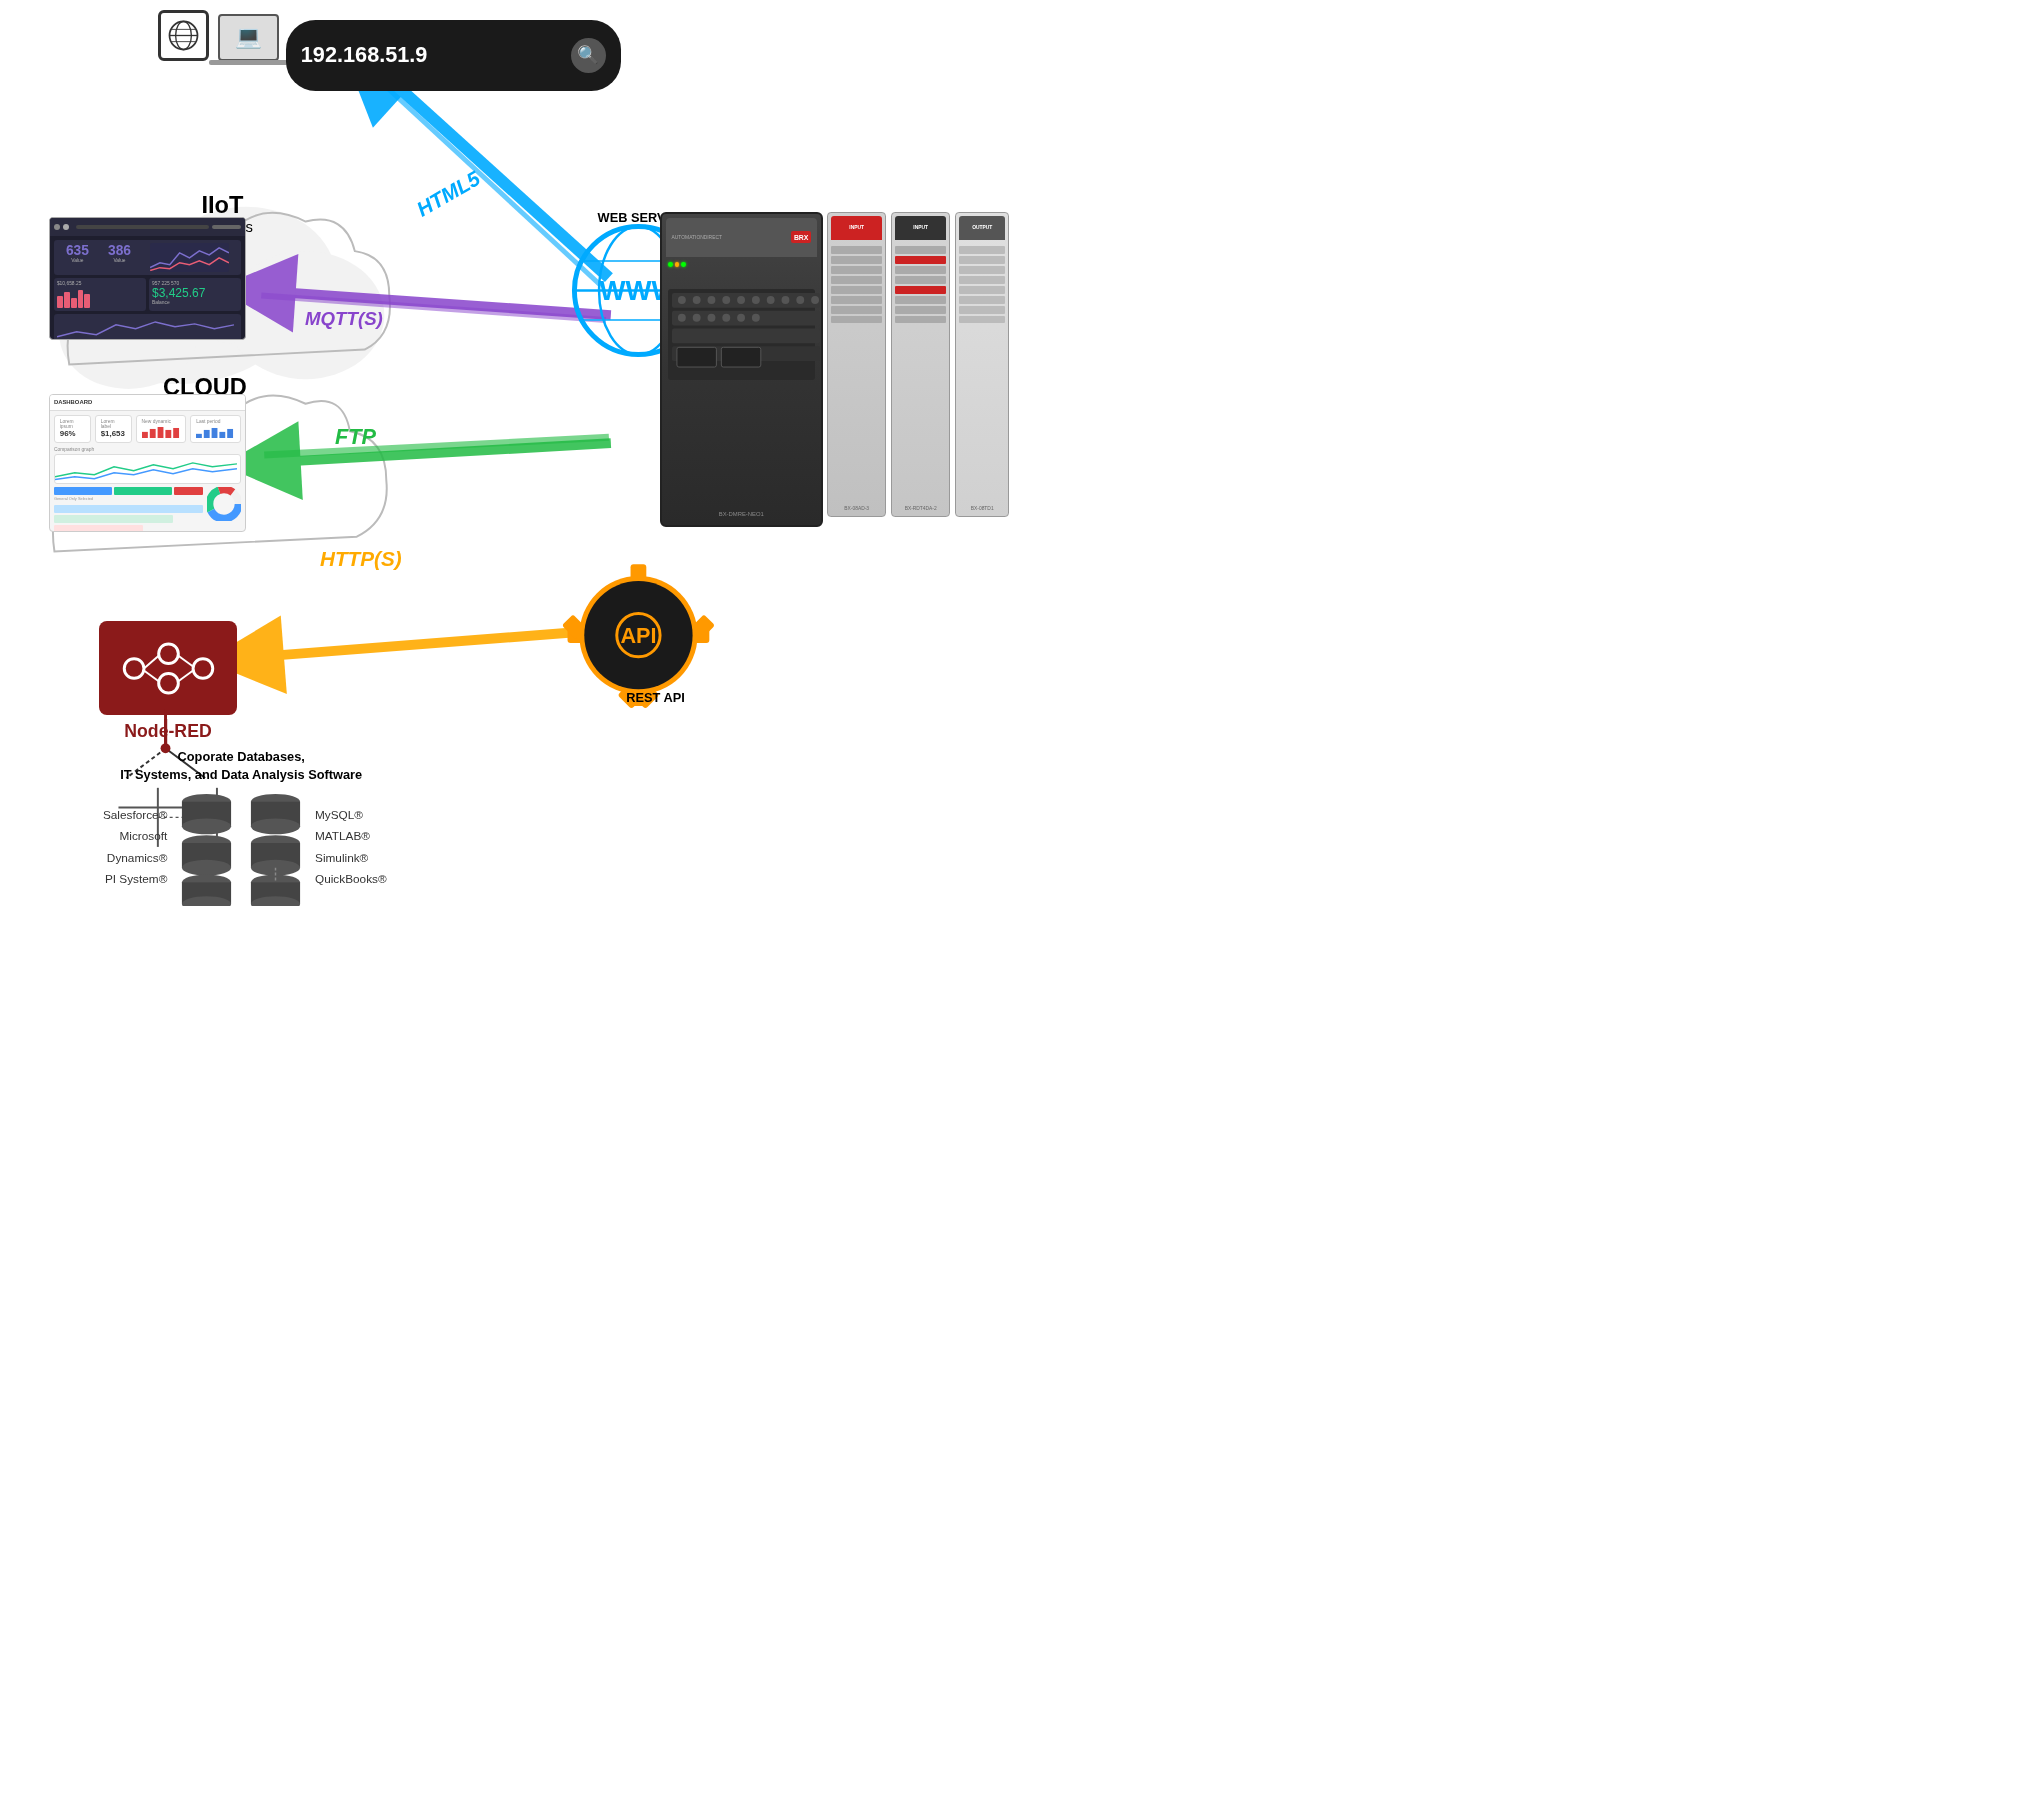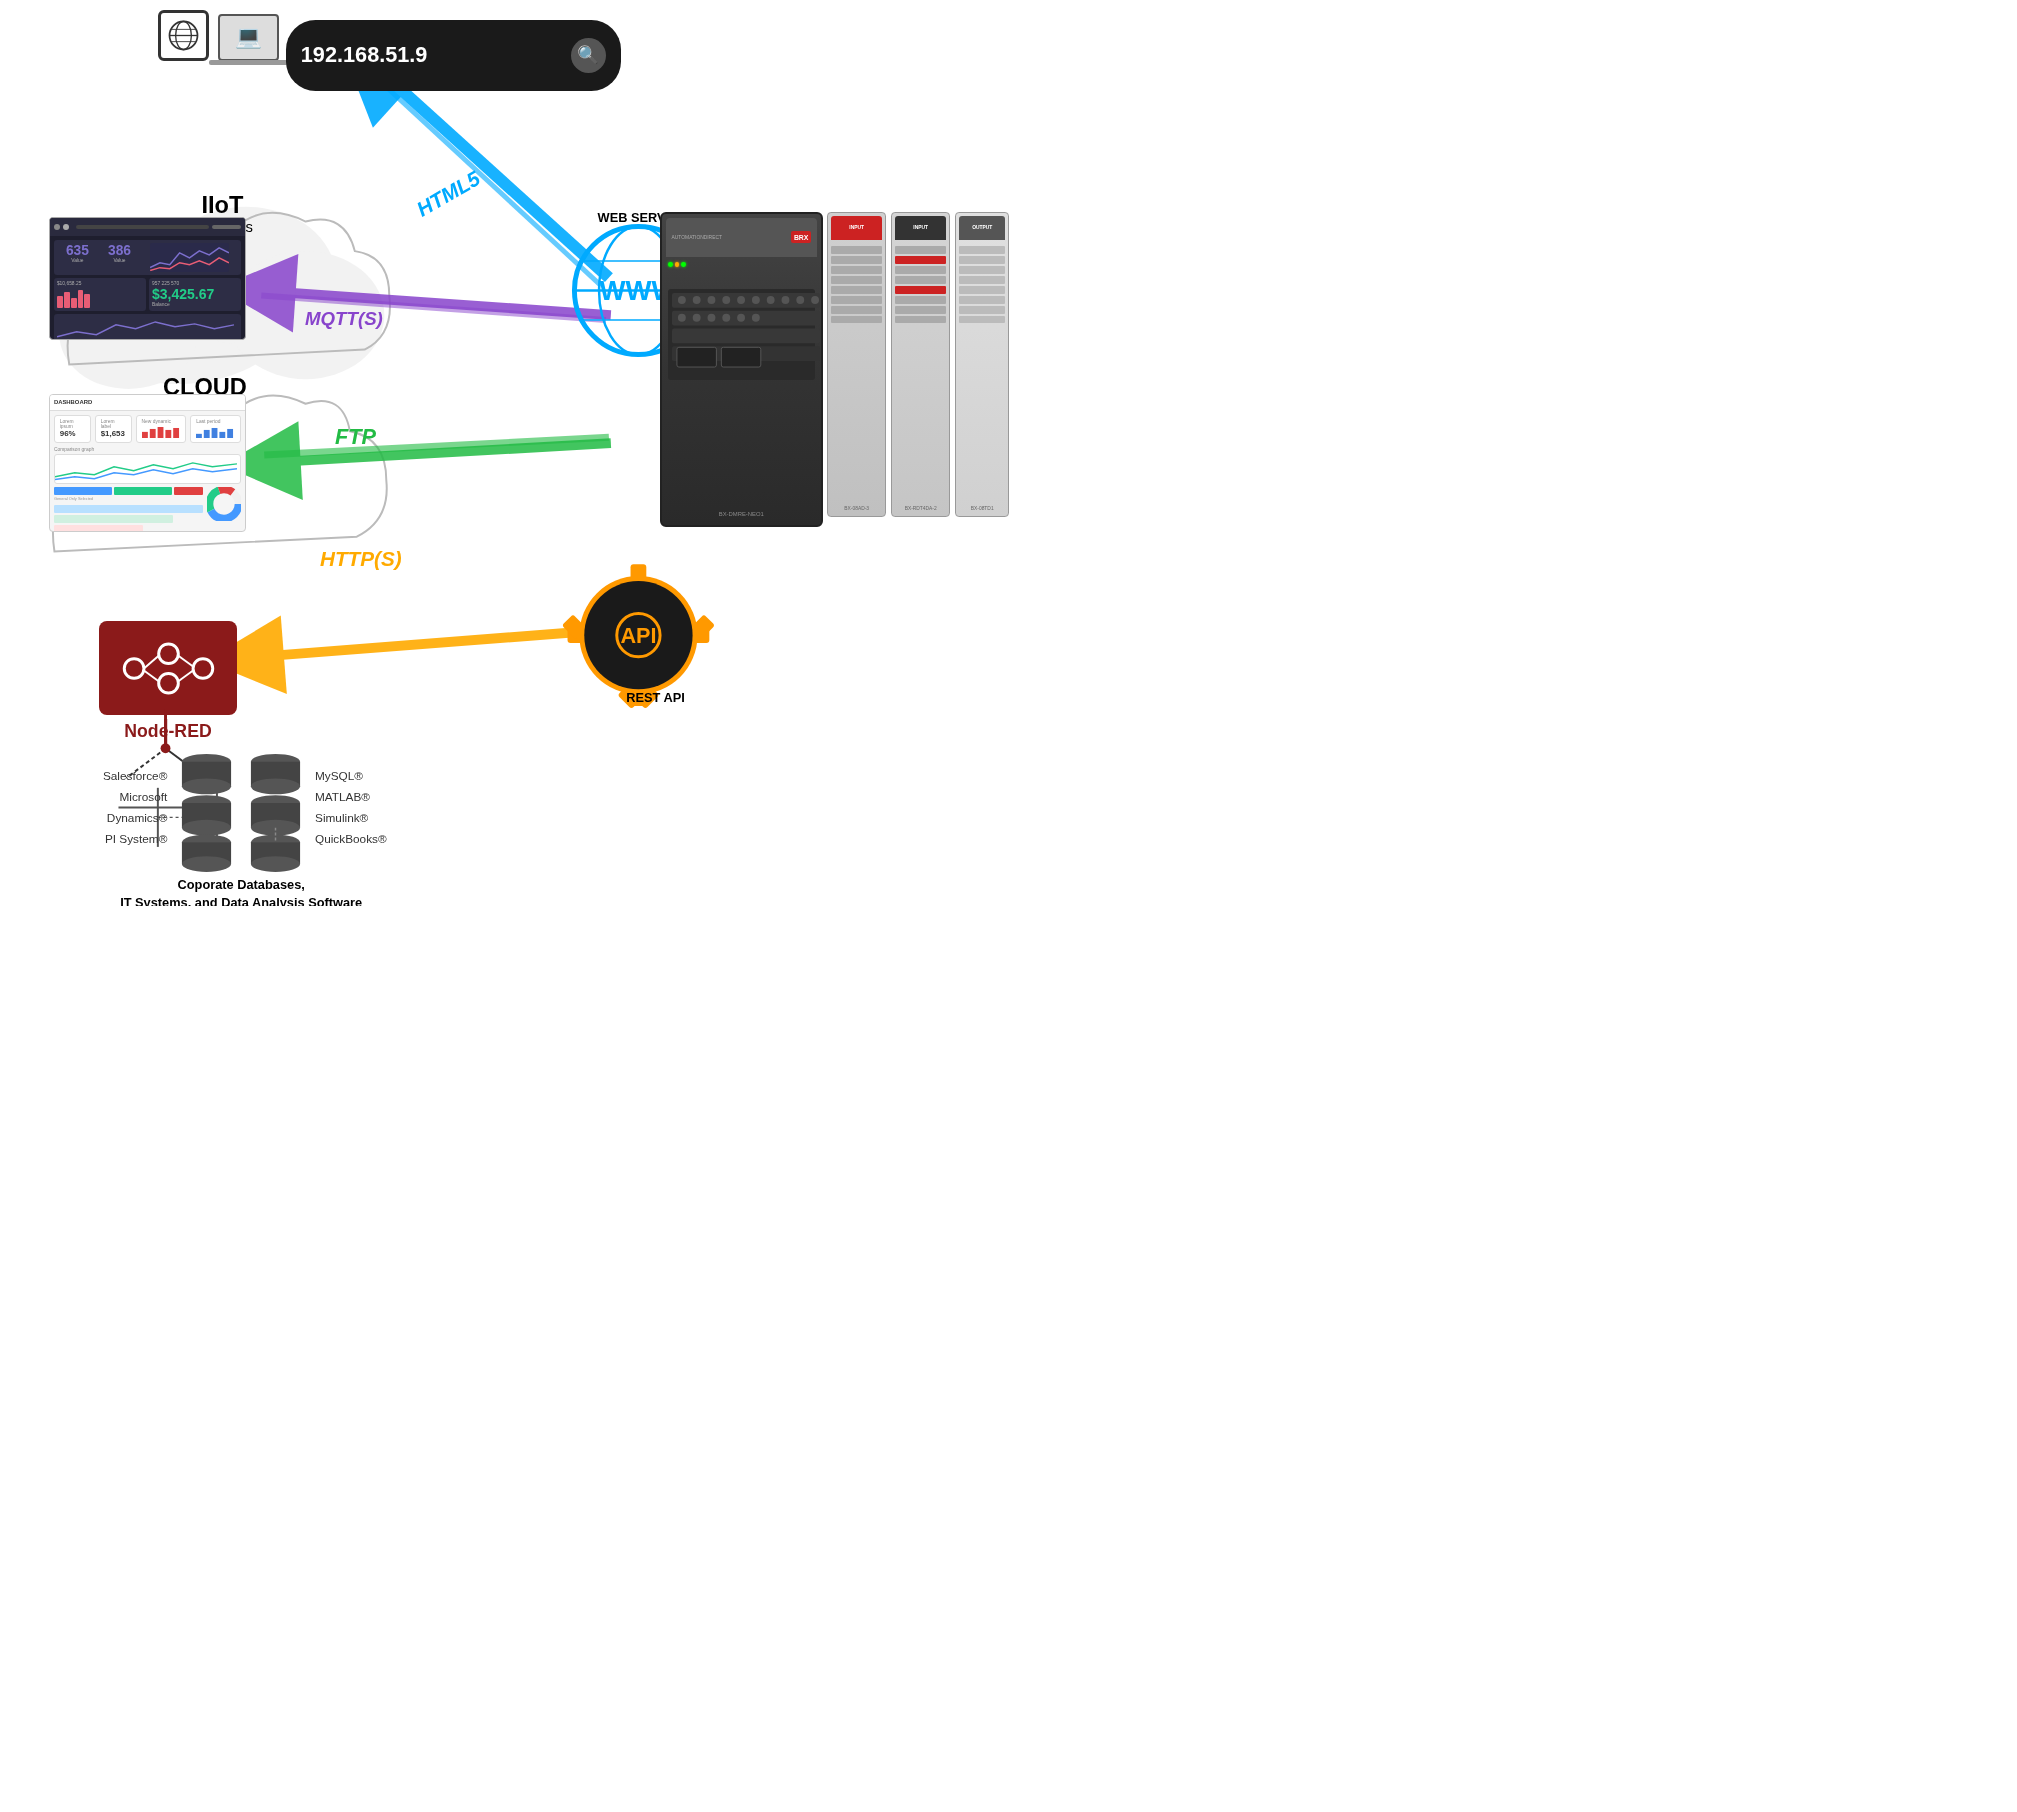--- a/index.html
+++ b/index.html
@@ -293,21 +293,21 @@
         <div style="display:flex;align-items:flex-end;gap:1px;height:19.7px;">
           <div style="width:5.9px;background:#e85d75;height:60%;border-radius:1px;"></div>
           <div style="width:5.9px;background:#e85d75;height:80%;border-radius:1px;"></div>
           <div style="width:5.9px;background:#e85d75;height:50%;border-radius:1px;"></div>
           <div style="width:5.9px;background:#e85d75;height:90%;border-radius:1px;"></div>
           <div style="width:5.9px;background:#e85d75;height:70%;border-radius:1px;"></div>
         </div>
       </div>
       <div class="dash-widget">
         <div style="font-size:4.9px;color:#aaa;">957 225 570</div>
-        <div style="font-size:14px;color:#22cc88;font-weight:bold;">$3,425.67</div>
+        <div style="font-size:12px;color:#22cc88;font-weight:normal;">$3,425.67</div>
         <div style="font-size:4.9px;color:#aaa;">Balance</div>
       </div>
       <div class="dash-widget" style="grid-column:span 2;">
         <svg viewBox="0 0 180 25" width="177" height="24.6">
           <polyline points="0,20 20,15 40,18 60,8 80,12 100,5 120,10 140,7 160,12 180,8" fill="none" stroke="#7c6fcd" stroke-width="1.5"></polyline>
         </svg>
       </div>
     </div>
   </div>
 
@@ -535,20 +535,24 @@
     </svg>
   </div>
   <div style="position:absolute;top:721px;left:89px;font-size:17.7px;font-weight:bold;color:#8b1a1a;text-align:center;width:158px;">Node-RED</div>
 
   <svg style="position:absolute;top:709px;left:0;width:394px;height:59px;pointer-events:none;" viewBox="0 0 400 60">
     <line x1="168" y1="0" x2="168" y2="40" stroke="#8b1a1a" stroke-width="3"></line>
     <circle cx="168" cy="40" r="5" fill="#8b1a1a"></circle>
   </svg>
 
   <div style="position:absolute;top:744px;left:19.7px;width:443px;">
+    <div style="text-align:center;font-size:12.8px;font-weight:bold;color:#000;margin-top:3.9px;line-height:1.4;">
+      <span>Coporate Databases,<br>IT Systems, and Data Analysis Software</span>
+    </div>
+
     <div style="display:flex;align-items:center;gap:9.9px;justify-content:center;">
 
       <div style="text-align:right;font-size:11.8px;color:#333;width:108px;line-height:1.8;">
         <div>Salesforce®</div>
         <div>Microsoft<br>Dynamics®</div>
         <div>PI System®</div>
       </div>
 
       <div style="display:flex;flex-direction:column;align-items:center;">
         <svg viewBox="0 0 60 130" width="59" height="128">
@@ -582,20 +586,16 @@
           <line x1="30" y1="85" x2="30" y2="100" stroke="#888" stroke-width="1.5" stroke-dasharray="3,2"></line>
         </svg>
       </div>
 
       <div style="text-align:left;font-size:11.8px;color:#333;width:108px;line-height:1.8;">
         <div>MySQL®</div>
         <div>MATLAB®<br>Simulink®</div>
         <div>QuickBooks®</div>
       </div>
     </div>
-
-    <div style="text-align:center;font-size:12.8px;font-weight:bold;color:#000;margin-top:3.9px;line-height:1.4;">
-      <span>Coporate Databases,<br>IT Systems, and Data Analysis Software</span>
-    </div>
   </div>
 
 </div>
 
 
 </body></html>

